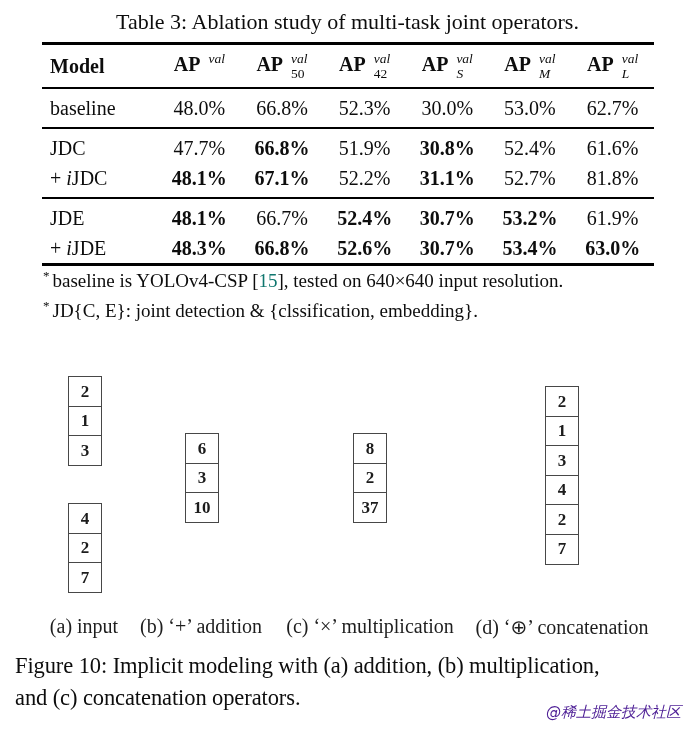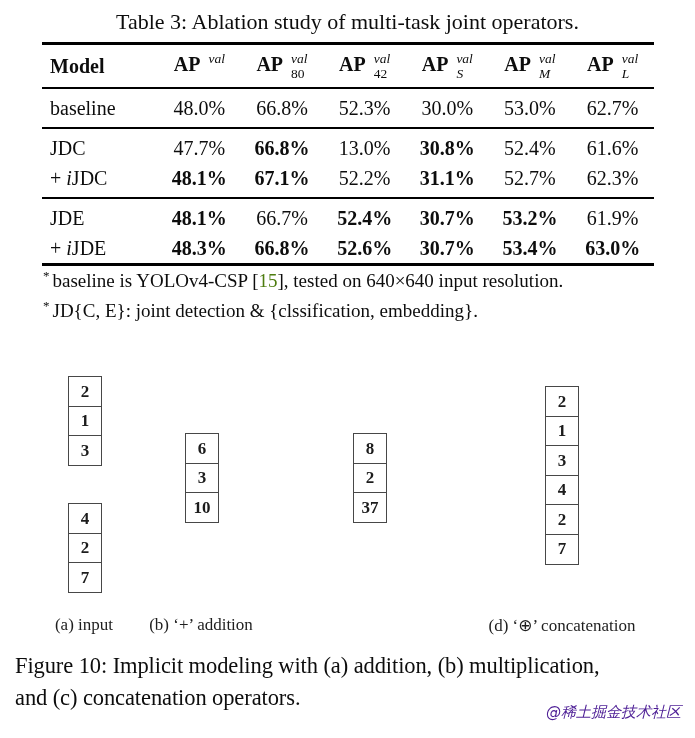--- a/index.html
+++ b/index.html
@@ -52,21 +52,21 @@
     font-weight:bold;font-size:17px;color:#1c1c1c;
   }
   .cell:first-child{margin-top:0;}
   [data-name="stack-input-top"]{left:68px;top:21px;}
   [data-name="stack-input-bottom"]{left:68px;top:148px;}
   [data-name="stack-addition"]{left:185px;top:78px;}
   [data-name="stack-multiplication"]{left:353px;top:78px;}
   [data-name="stack-concatenation"]{left:545px;top:31px;}
   .subcaption{
     position:absolute;top:260px;transform:translateX(-50%);
-    font-size:17px;color:#1e1e1e;white-space:nowrap;
+    font-size:20px;color:#1e1e1e;white-space:nowrap;
   }
   [data-name="subcaption-a"]{left:84px;}
   [data-name="subcaption-b"]{left:201px;text-align:right;}
   [data-name="subcaption-c"]{left:370px;}
   [data-name="subcaption-d"]{left:562px;}
   
   .figure-caption{
     position:absolute;top:650px;left:15px;width:680px;
     font-size:22.5px;line-height:1.42;letter-spacing:-0.1px;
   }
@@ -86,21 +86,21 @@
   <table>
     <thead>
       <tr data-name="table-header-row">
         <th data-name="col-header-model"><span data-name="col-header-label">Model</span></th>
         <th data-name="col-header-ap"><span data-name="col-header-label">AP</span><span class="supsub" data-name="supsub">
               <span class="sup" data-name="superscript">val</span>
               <span class="sub" data-name="subscript"></span>
             </span></th>
         <th data-name="col-header-ap50"><span data-name="col-header-label">AP</span><span class="supsub" data-name="supsub">
               <span class="sup" data-name="superscript">val</span>
-              <span class="sub" data-name="subscript">80</span>
+              <span class="sub" data-name="subscript">50</span>
             </span></th>
         <th data-name="col-header-ap75"><span data-name="col-header-label">AP</span><span class="supsub" data-name="supsub">
               <span class="sup" data-name="superscript">val</span>
               <span class="sub" data-name="subscript">42</span>
             </span></th>
         <th data-name="col-header-apS"><span data-name="col-header-label">AP</span><span class="supsub" data-name="supsub">
               <span class="sup" data-name="superscript">val</span>
               <span class="sub it" data-name="subscript">S</span>
             </span></th>
         <th data-name="col-header-apM"><span data-name="col-header-label">AP</span><span class="supsub" data-name="supsub">
@@ -120,33 +120,33 @@
           <td data-name="ap-value">66.8%</td>
           <td data-name="ap-value">52.3%</td>
           <td data-name="ap-value">30.0%</td>
           <td data-name="ap-value">53.0%</td>
           <td data-name="ap-value">62.7%</td>
         </tr>
         <tr data-name="table-row" class="gs">
           <td class="model-cell" data-name="model-name"><span>JDC</span></td>
           <td data-name="ap-value">47.7%</td>
           <td data-name="ap-value" class="b">66.8%</td>
-          <td data-name="ap-value">13.0%</td>
+          <td data-name="ap-value">51.9%</td>
           <td data-name="ap-value" class="b">30.8%</td>
           <td data-name="ap-value">52.4%</td>
           <td data-name="ap-value">61.6%</td>
         </tr>
         <tr data-name="table-row" class="ge">
           <td class="model-cell" data-name="model-name"><span>+ </span><i>i</i><span>JDC</span></td>
           <td data-name="ap-value" class="b">48.1%</td>
           <td data-name="ap-value" class="b">67.1%</td>
           <td data-name="ap-value">52.2%</td>
           <td data-name="ap-value" class="b">31.1%</td>
           <td data-name="ap-value">52.7%</td>
-          <td data-name="ap-value">62.3%</td>
+          <td data-name="ap-value">81.8%</td>
         </tr>
         <tr data-name="table-row" class="gs">
           <td class="model-cell" data-name="model-name"><span>JDE</span></td>
           <td data-name="ap-value" class="b">48.1%</td>
           <td data-name="ap-value">66.7%</td>
           <td data-name="ap-value" class="b">52.4%</td>
           <td data-name="ap-value" class="b">30.7%</td>
           <td data-name="ap-value" class="b">53.2%</td>
           <td data-name="ap-value">61.9%</td>
         </tr>
@@ -157,27 +157,28 @@
           <td data-name="ap-value" class="b">52.6%</td>
           <td data-name="ap-value" class="b">30.7%</td>
           <td data-name="ap-value" class="b">53.4%</td>
           <td data-name="ap-value" class="b">63.0%</td>
         </tr>
       </tbody>
   </table>
 </div>
 
 <div class="footnotes" data-name="table-footnotes">
-  <div data-name="footnote-baseline"><sup data-name="footnote-marker">*</sup><span data-name="footnote-text">baseline is YOLOv4-CSP [</span><span class="cite" data-name="citation-link" style="color: #4d7c0f;">15</span><span data-name="footnote-text">], tested on 640×640 input resolution.</span></div>
+  <div data-name="footnote-baseline"><sup data-name="footnote-marker">*</sup><span data-name="footnote-text">baseline is YOLOv4-CSP [</span><span class="cite" data-name="citation-link" style="color: #0f766e;">15</span><span data-name="footnote-text">], tested on 640×640 input resolution.</span></div>
   <div data-name="footnote-jd"><sup data-name="footnote-marker">*</sup><span data-name="footnote-text">JD{C, E}: joint detection &amp; {clssification, embedding}.</span></div>
 </div>
 
 <div class="figure" data-name="figure-10">
   <span class="subcaption" data-name="subcaption-a">(a) input</span>
   <span class="subcaption" data-name="subcaption-b">(b) ‘+’ addition</span>
+  <span class="subcaption" data-name="subcaption-c">(c) ‘×’ multiplication</span>
   <span class="subcaption" data-name="subcaption-d">(d) ‘⊕’ concatenation</span>
 <div class="stack" data-name="stack-input-top">
       <div class="cell" data-name="stack-cell">2</div>
       <div class="cell" data-name="stack-cell">1</div>
       <div class="cell" data-name="stack-cell">3</div>
     </div>
     <div class="stack" data-name="stack-input-bottom">
       <div class="cell" data-name="stack-cell">4</div>
       <div class="cell" data-name="stack-cell">2</div>
       <div class="cell" data-name="stack-cell">7</div>

